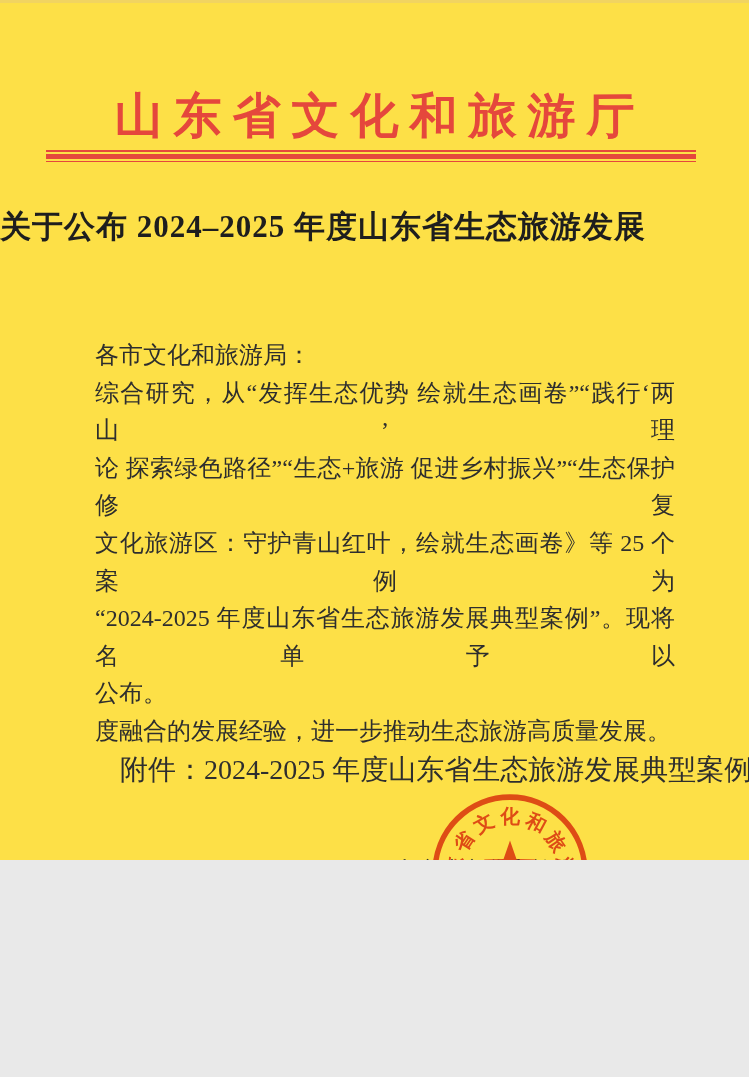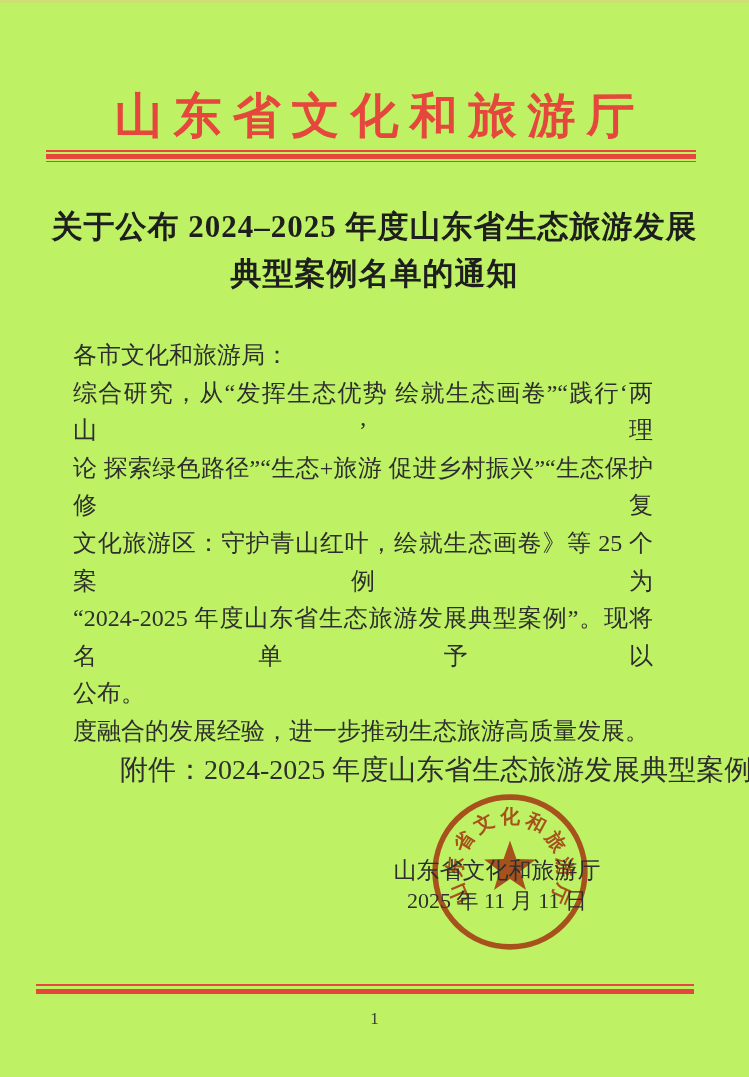--- a/index.html
+++ b/index.html
@@ -1,18 +1,18 @@
 <!DOCTYPE html>
 <html><head>
 <meta charset="utf-8">
 <style>
   html,body{margin:0;padding:0;background:#e9e9e9;}
   .page{
-    position:relative;width:749px;height:1077px;margin:0 auto;
-    background:#bef264;overflow:hidden;
+    position:relative;width:749px;height:860px;margin:0 auto;
+    background:#fde047;overflow:hidden;
     font-family:"Liberation Serif","DejaVu Serif",serif;
     color:#333;
   }
   .scan-edge-top{position:absolute;top:0;left:0;width:749px;height:3px;
     background:rgba(222,196,138,0.40);}
   
   .agency-header{
     position:absolute;top:88px;left:0;width:749px;
     text-align:center;font-size:48px;font-weight:bold;
     color:#e5473c;letter-spacing:11px;text-indent:11px;line-height:56px;
@@ -20,26 +20,26 @@
   }
   .hr-red{position:absolute;background:#e5473c;}
   .hr-top-thin   {top:150px;  left:46px;width:650px;height:2px;}
   .hr-top-thick  {top:154px;  left:46px;width:650px;height:5px;}
   .hr-top-thin2  {top:161px;  left:46px;width:650px;height:1px;}
   .hr-bot-thin   {top:984px;  left:36px;width:658px;height:2px;}
   .hr-bot-thick  {top:989px;  left:36px;width:658px;height:5px;}
   
   .doc-title{
     position:absolute;top:203px;left:0;width:749px;
-    text-align:center;font-weight:bold;color:#1e1e1e;
+    font-weight:bold;color:#1e1e1e;
     font-size:31px;line-height:47px;letter-spacing:1px;
   }
   
   .body-block{
-    position:absolute;top:337px;left:73px;width:580px;
+    position:absolute;top:337px;left:95px;width:580px;
     font-size:24px;line-height:37.6px;color:#2e2e2e;
   }
   .line{white-space:nowrap;}
   .line.stretch{white-space:normal;text-align:justify;text-align-last:justify;}
   .line.indent{padding-left:49px;}
   .attachment-line{
     position:absolute;top:754px;left:120px;width:560px;
     font-size:28px;line-height:32px;color:#2e2e2e;white-space:nowrap;
   }
   
@@ -66,21 +66,20 @@
   <div class="scan-edge-top"></div>
 
   <div class="agency-header">山东省文化和旅游厅</div>
 
   <div class="hr-red hr-top-thin"></div>
   <div class="hr-red hr-top-thick"></div>
   <div class="hr-red hr-top-thin2"></div>
 
   <div class="doc-title">
     <div>关于公布 2024–2025 年度山东省生态旅游发展</div>
-    <div>典型案例名单的通知</div>
   </div>
 
   <div class="body-block">
     <div class="line">各市文化和旅游局：</div>
     <div class="line stretch">综合研究，从“发挥生态优势 绘就生态画卷”“践行‘两山’理</div>
     <div class="line stretch">论 探索绿色路径”“生态+旅游 促进乡村振兴”“生态保护修复</div>
     <div class="line stretch">文化旅游区：守护青山红叶，绘就生态画卷》等 25 个案例为</div>
     <div class="line stretch">“2024-2025 年度山东省生态旅游发展典型案例”。现将名单予以</div>
     <div class="line">公布。</div>
     <div class="line">度融合的发展经验，进一步推动生态旅游高质量发展。</div>

